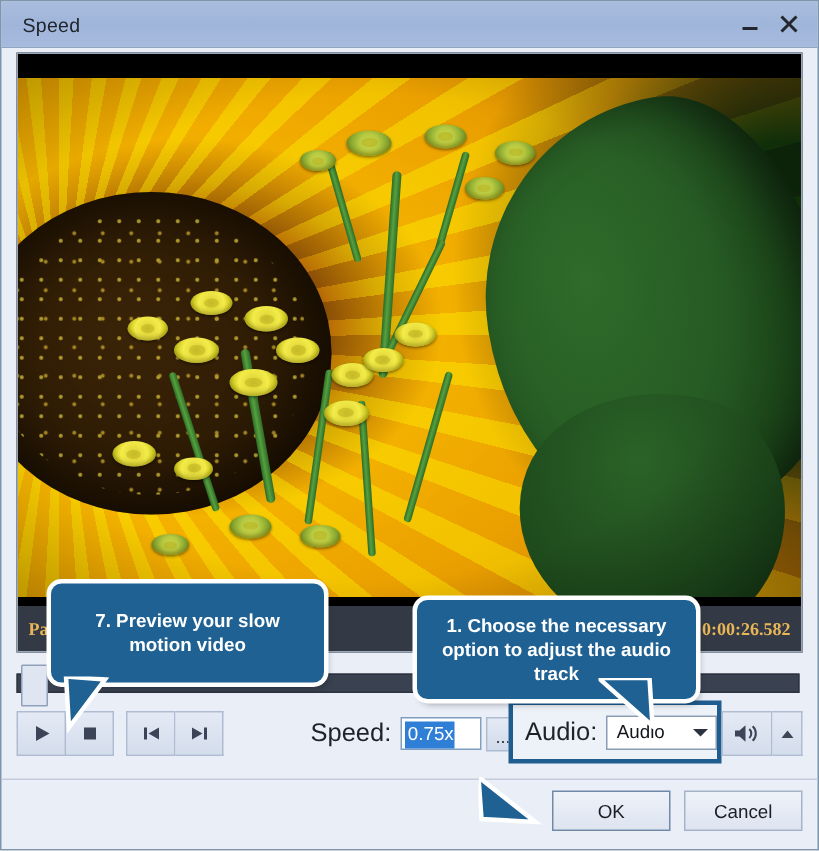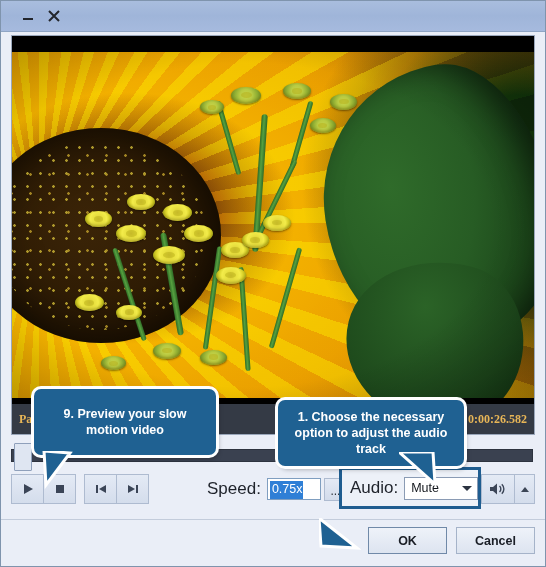--- a/index.html
+++ b/index.html
@@ -365,21 +365,20 @@
     width: 77px;
     height: 25px;
     font-size: 12.5px;
     color: #1a1e26;
     background: linear-gradient(to bottom, #eef2f9, #dde4f0);
     border: 1px solid #a5b3c9;
     display: flex;
     align-items: center;
     justify-content: center;
     cursor: default;
-    font-weight: bold;
   }
   .dlg-btn.primary { border: 1px solid #7089a8; }
 
   
   #dlg-sep {
     position: absolute;
     left: 0; right: 0;
     bottom: 46px;
     height: 1px;
     background: #c3ccdb;
@@ -452,20 +451,21 @@
     height: 34px;
     z-index: 41;
   }
 </style>
 </head>
 <body>
 
 <div id="window">
 
   <div id="titlebar">
+    <div id="title-text">Speed</div>
     <div class="win-btn">
       <svg width="14" height="14" viewBox="0 0 14 14">
           <rect x="2" y="9" width="10" height="2" fill="#23262c"></rect>
         </svg>
     </div>
     <div class="win-btn">
       <svg width="16" height="16" viewBox="0 0 16 16">
         <path d="M3 3 L13 13 M13 3 L3 13" stroke="#23262c" stroke-width="2" fill="none"></path>
       </svg>
     </div>
@@ -560,21 +560,21 @@
       <div class="field-label">Speed:</div>
       <div id="speed-input">
         <span id="speed-value" title="1.00x">0.75x</span>
       </div>
       <div id="speed-ellipsis">...</div>
     </div>
 
     <div id="audio-box">
       <div class="field-label">Audio:</div>
       <div id="audio-select">
-        <span>Mute</span>
+        <span>Audio</span>
         <span class="caret-down"></span>
       </div>
     </div>
 
     <div id="volume-group">
       <div id="vol-btn">
         <svg width="20" height="16" viewBox="0 0 20 16">
           <path d="M2 6 L5 6 L9 2.5 L9 13.5 L5 10 L2 10 Z" fill="#3b4557"></path>
           <path d="M11.5 5 A4 4 0 0 1 11.5 11" stroke="#3b4557" stroke-width="1.4" fill="none"></path>
           <path d="M13.8 3.2 A6.6 6.6 0 0 1 13.8 12.8" stroke="#3b4557" stroke-width="1.4" fill="none"></path>
@@ -593,21 +593,21 @@
     <div class="dlg-btn">Cancel</div>
   </div>
 
   <div class="callout" id="callout-audio">1. Choose the necessary option to adjust the audio track</div>
   <div id="tail-audio-wrap">
     <svg width="40" height="34" viewBox="0 0 40 34">
       <path d="M0 0 L36 32 L34 0 Z" fill="#1f6192" stroke="#ffffff" stroke-width="3"></path>
     </svg>
   </div>
 
-  <div class="callout" id="callout-preview">9. Preview your slow motion video</div>
+  <div class="callout" id="callout-preview">7. Preview your slow motion video</div>
   <div id="tail-preview-wrap">
     <svg width="36" height="38" viewBox="0 0 36 38">
       <path d="M2 0 L4 34 L28 2 Z" fill="#1f6192" stroke="#ffffff" stroke-width="3"></path>
     </svg>
   </div>
 
   <div id="tail-ok-wrap">
     <svg width="42" height="34" viewBox="0 0 42 34">
       <path d="M0 0 L38 30 L2 28 Z" fill="#1f6192" stroke="#ffffff" stroke-width="3"></path>
     </svg>

